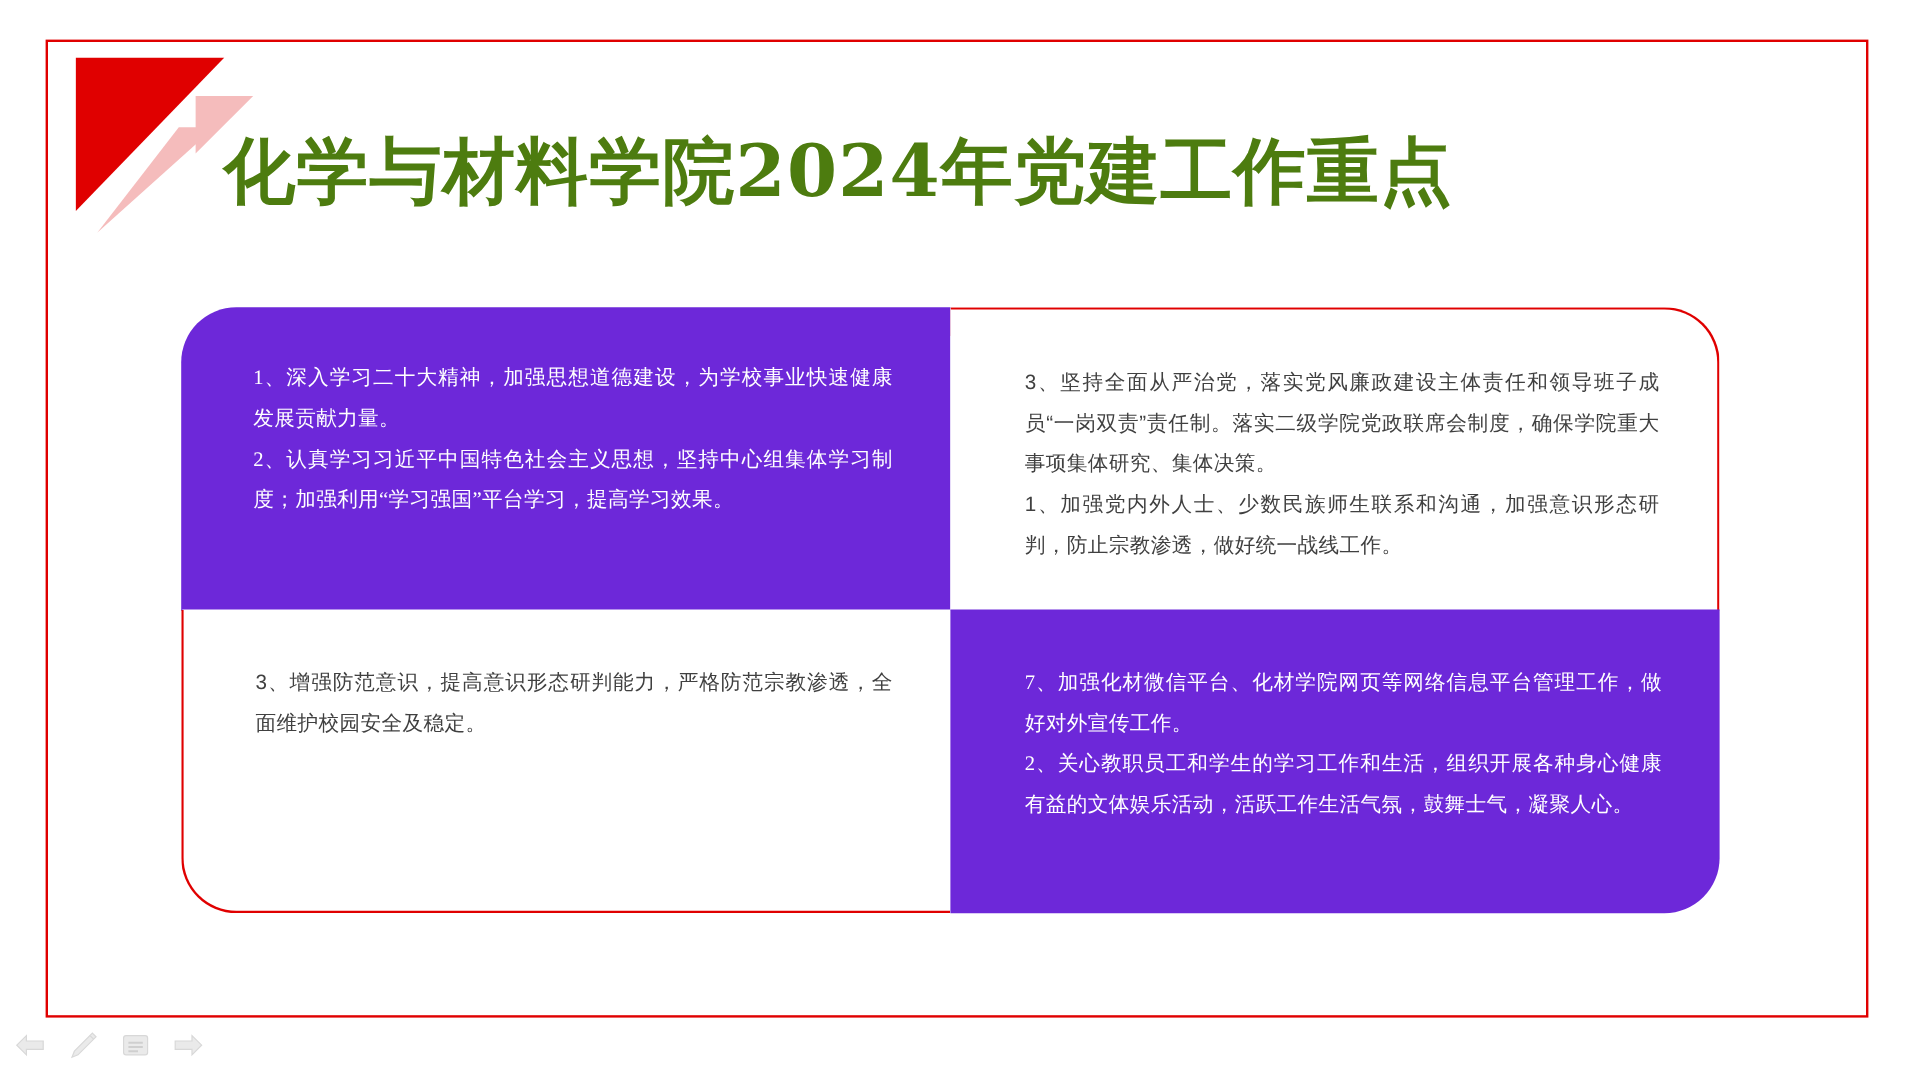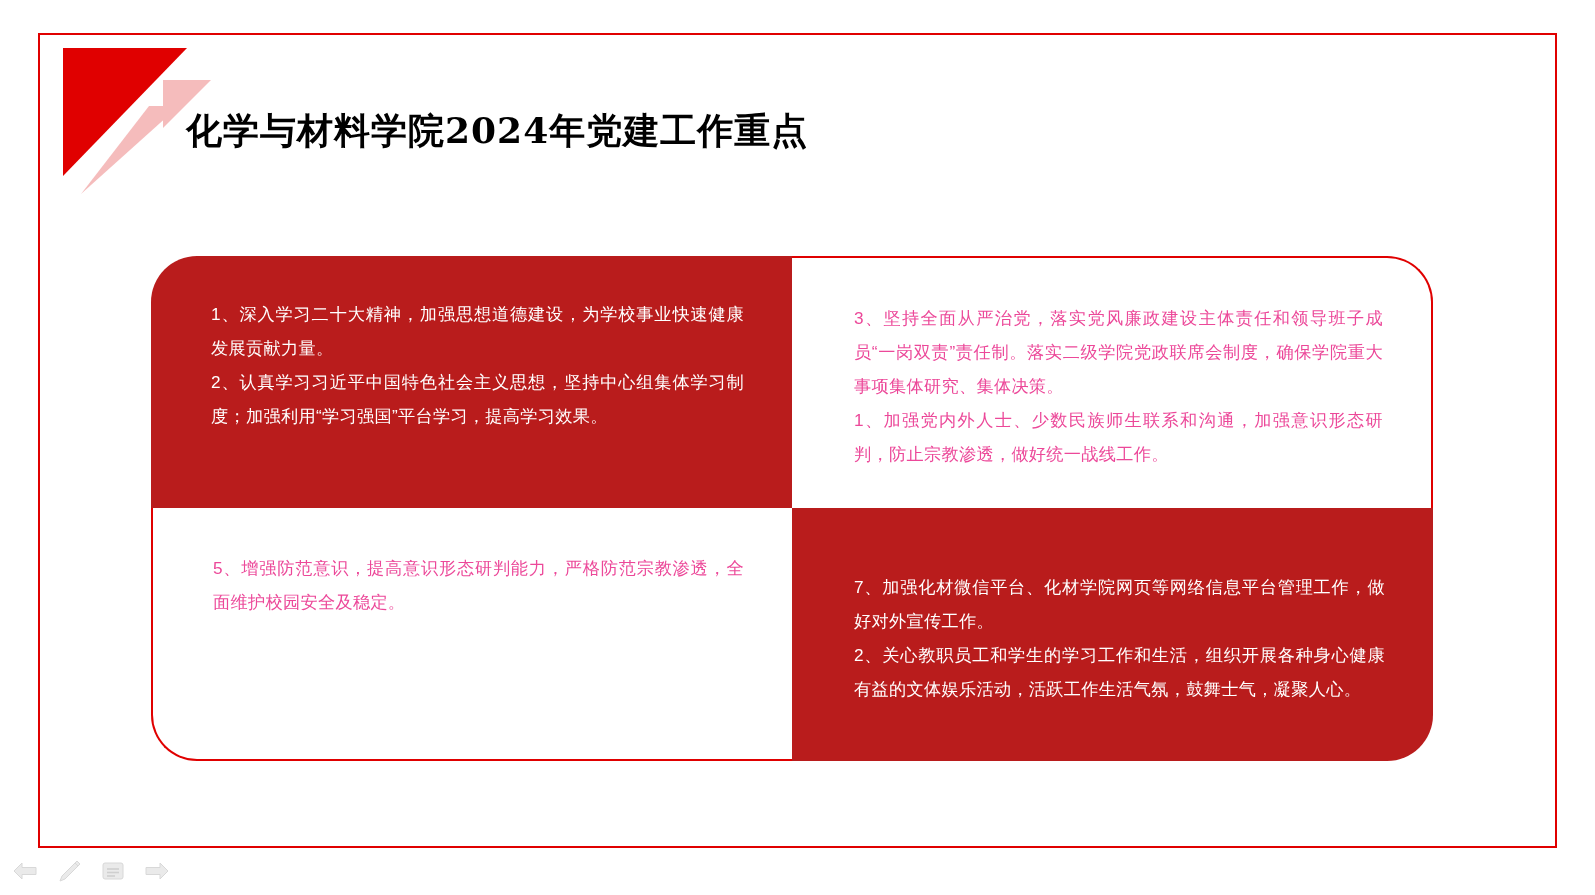--- a/index.html
+++ b/index.html
@@ -44,23 +44,23 @@
     height: 150px;
     pointer-events: none;
   }
 
   
   #title {
     position: absolute;
     left: 186px;
     top: 112px;
     font-family: "DejaVu Serif", "Liberation Serif", serif;
-    font-size: 36px;
+    font-size: 60px;
     font-weight: 700;
-    color: #000000;
+    color: #4d7c0f;
     letter-spacing: 1px;
     white-space: nowrap;
     line-height: 1.05;
   }
 
   
   #grid {
     position: absolute;
     left: 151px;
     top: 256px;
@@ -78,38 +78,38 @@
     font-size: 17.2px;
     line-height: 1.97;
     letter-spacing: 0.3px;
     text-align: justify;
     text-justify: inter-ideograph;
   }
   .quad .body p {
     margin: 0;
   }
 
-  .quad.red  { background: #b91c1c; color: #ffffff; }
-  .quad.white{ background: #ffffff; color: #ec4899; border: 2px solid #e00000; }
+  .quad.red  { background: #6d28d9; color: #ffffff; font-family: Liberation Serif, serif; }
+  .quad.white{ background: #ffffff; color: #404040; border: 2px solid #e00000; }
 
   
   #quad-1 { left: 0px;   top: 0px;   }
   #quad-2 { left: 641px; top: 0px;   }
   #quad-3 { left: 0px;   top: 252px; }
   #quad-4 { left: 641px; top: 252px; }
 
   
   #quad-1 { border-radius: 46px 0 0 0; }
   #quad-2 { border-radius: 0 46px 0 0; border-left: none; border-bottom: none;}
   #quad-3 { border-radius: 0 0 0 46px; border-right: none; border-top: none;}
   #quad-4 { border-radius: 0 0 46px 0; }
 
   #quad-2 { padding-top: 44px; padding-left: 62px; }
   #quad-3 { padding-top: 44px; padding-left: 60px; }
-  #quad-4 { padding-top: 63px; padding-left: 62px; }
+  #quad-4 { padding-top: 44px; padding-left: 62px; }
 
   
   #toolbar {
     position: absolute;
     left: 12px;
     top: 858px;
     display: flex;
     align-items: center;
     gap: 18px;
   }
@@ -146,21 +146,21 @@
 
     <div class="quad white" id="quad-2">
       <div class="body">
         <p>3、坚持全面从严治党，落实党风廉政建设主体责任和领导班子成员“一岗双责”责任制。落实二级学院党政联席会制度，确保学院重大事项集体研究、集体决策。</p>
         <p>1、加强党内外人士、少数民族师生联系和沟通，加强意识形态研判，防止宗教渗透，做好统一战线工作。</p>
       </div>
     </div>
 
     <div class="quad white" id="quad-3">
       <div class="body">
-        <p>5、增强防范意识，提高意识形态研判能力，严格防范宗教渗透，全面维护校园安全及稳定。</p>
+        <p>3、增强防范意识，提高意识形态研判能力，严格防范宗教渗透，全面维护校园安全及稳定。</p>
       </div>
     </div>
 
     <div class="quad red" id="quad-4">
       <div class="body">
         <p>7、加强化材微信平台、化材学院网页等网络信息平台管理工作，做好对外宣传工作。</p>
         <p>2、关心教职员工和学生的学习工作和生活，组织开展各种身心健康有益的文体娱乐活动，活跃工作生活气氛，鼓舞士气，凝聚人心。</p>
       </div>
     </div>
 

